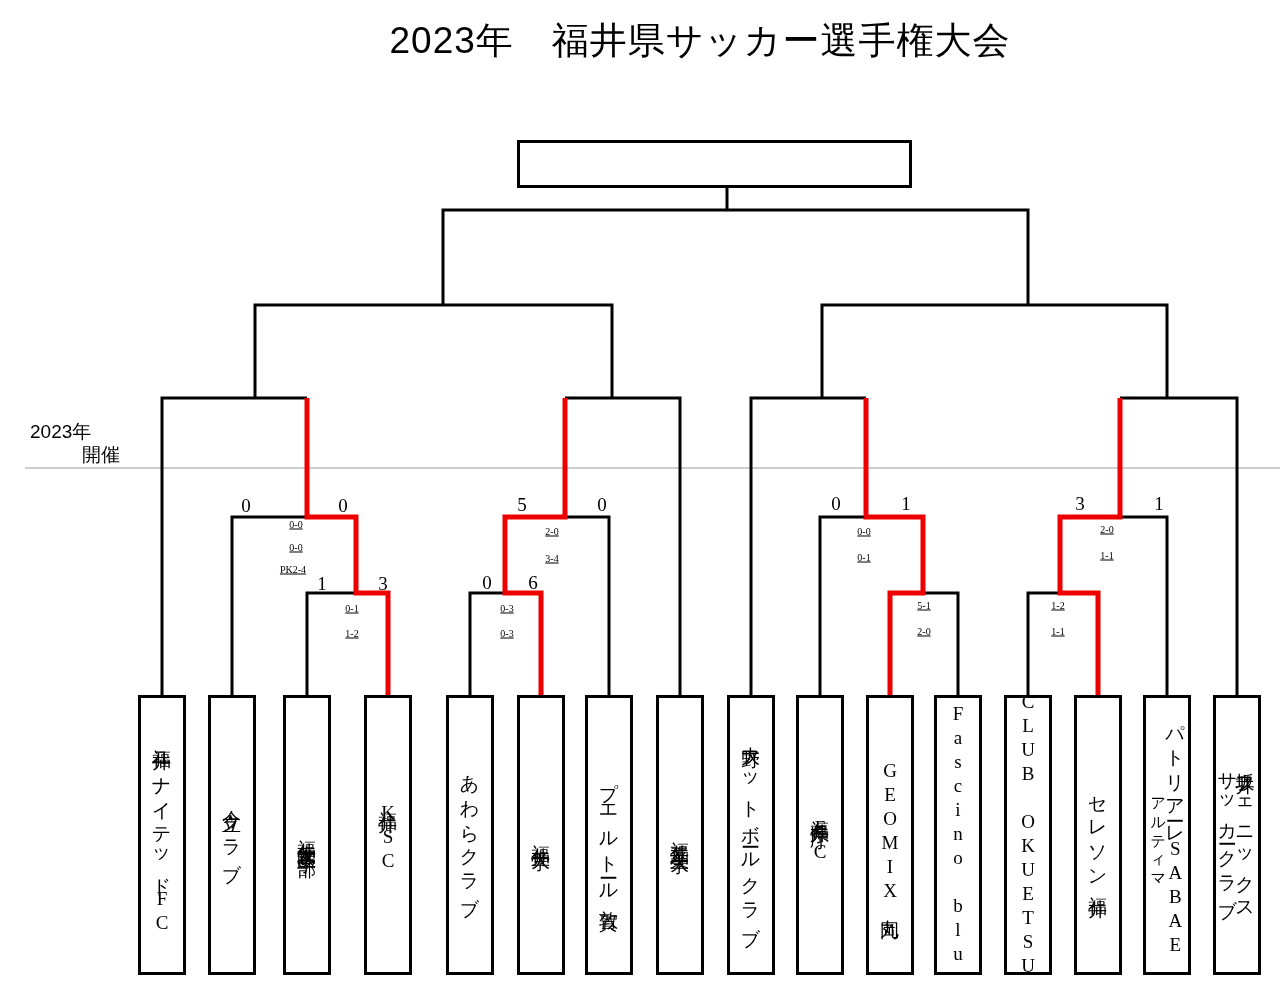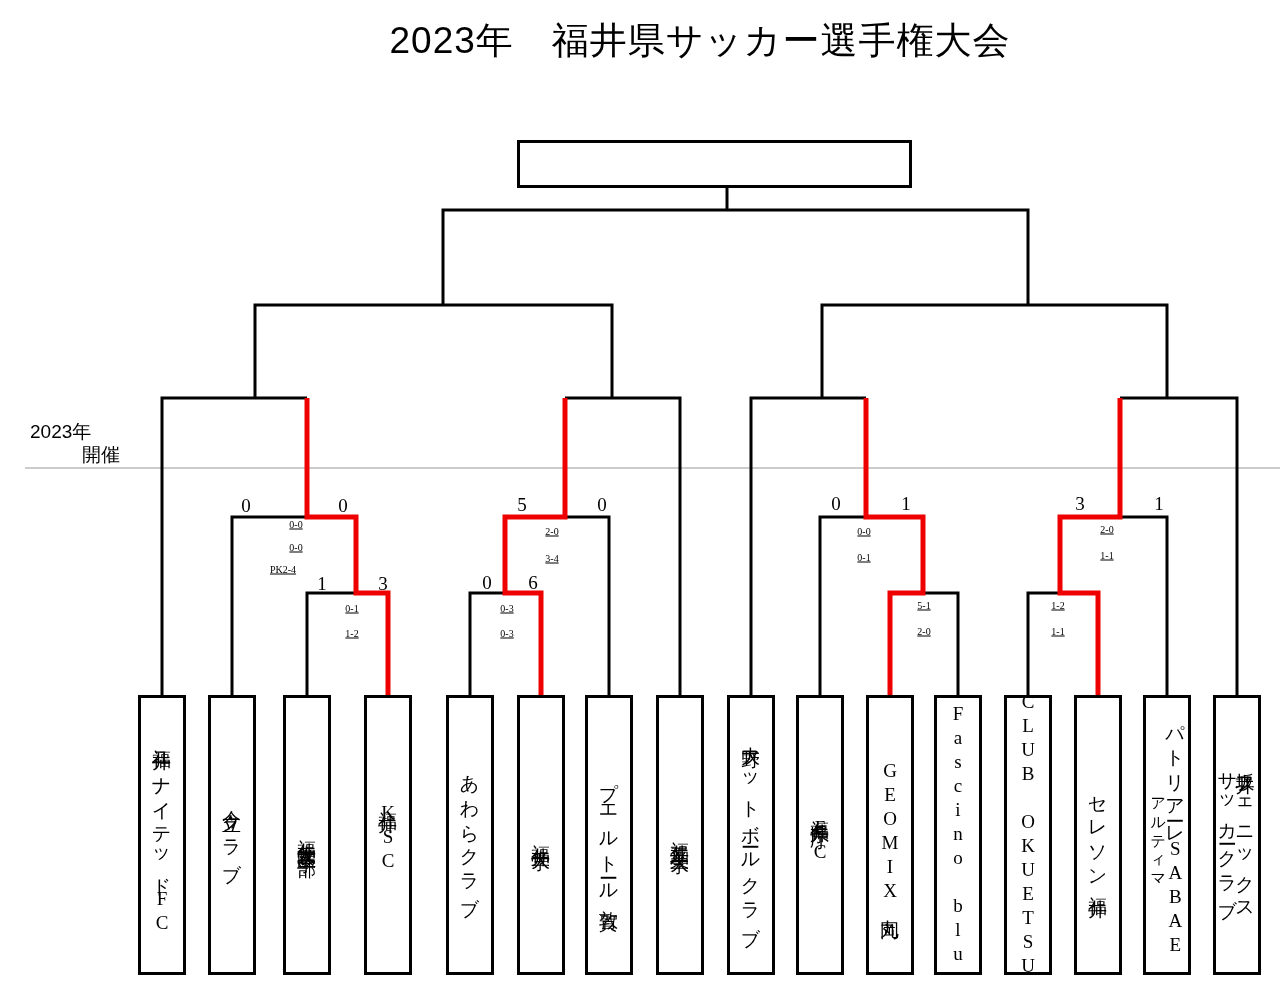--- a/index.html
+++ b/index.html
@@ -86,21 +86,21 @@
     <div>2023年</div>
     <div class="l2">開催</div>
   </div>
 
   <div class="champ-box"></div>
 
   <div class="sc" style="left:246px;top:506px">0</div>
   <div class="sc" style="left:343px;top:506px">0</div>
   <div class="scd" style="left:296px;top:524px">0-0</div>
   <div class="scd" style="left:296px;top:547px">0-0</div>
-  <div class="scd" style="left:283px;top:569px">PK2-4</div>
+  <div class="scd" style="left:293px;top:569px">PK2-4</div>
   <div class="sc" style="left:322px;top:584px">1</div>
   <div class="sc" style="left:383px;top:584px">3</div>
   <div class="scd" style="left:352px;top:608px">0-1</div>
   <div class="scd" style="left:352px;top:633px">1-2</div>
 
   <div class="sc" style="left:522px;top:505px">5</div>
   <div class="sc" style="left:602px;top:505px">0</div>
   <div class="scd" style="left:552px;top:531px">2-0</div>
   <div class="scd" style="left:552px;top:558px">3-4</div>
   <div class="sc" style="left:487px;top:583px">0</div>

